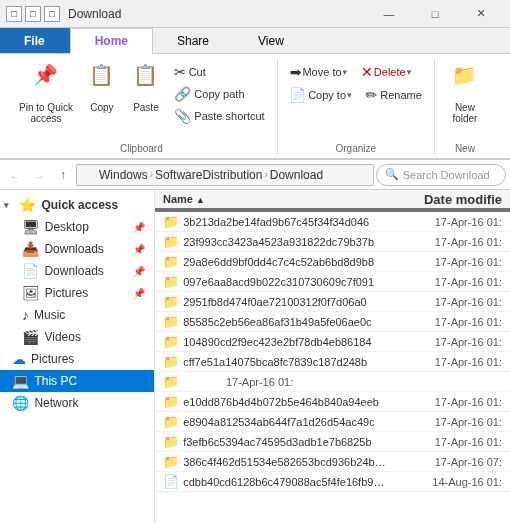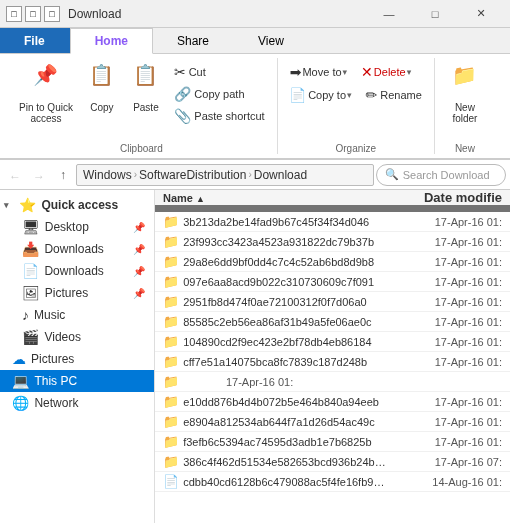--- a/index.html
+++ b/index.html
@@ -155,21 +155,21 @@
     }
     .nav-btn.disabled { color: #ccc; cursor: default; }
     .address-path {
       flex: 1;
       height: 22px;
       background: #f5f5f5;
       border: 1px solid #bbb;
       border-radius: 2px;
       display: flex;
       align-items: center;
-      padding: 0 6px;
+      padding: 0 22px;
       font-size: 12px;
       color: #333;
       overflow: hidden;
     }
     .path-sep { color: #999; margin: 0 2px; font-size: 10px; }
     .path-part { cursor: pointer; }
     .search-box {
       width: 130px;
       height: 22px;
       border: 1px solid #bbb;
@@ -225,21 +225,21 @@
 
     
     .file-list {
       flex: 1;
       background: #fff;
       overflow-y: auto;
     }
     .file-list-header {
       display: flex;
       background: #f5f5f5;
-      border-bottom: 7px solid #737373;
+      border-bottom: 4px solid #737373;
       padding: 0 8px;
       height: 22px;
       align-items: center;
       position: sticky;
       top: 0;
     }
     .col-name { flex: 1; font-weight: 600; font-size: 11px; color: #333; cursor: pointer; }
     .col-date { width: 110px; font-weight: 600; font-size: 13px; color: #333; cursor: pointer; text-align: right; }
     .sort-arrow { font-size: 9px; }
     .file-row {

